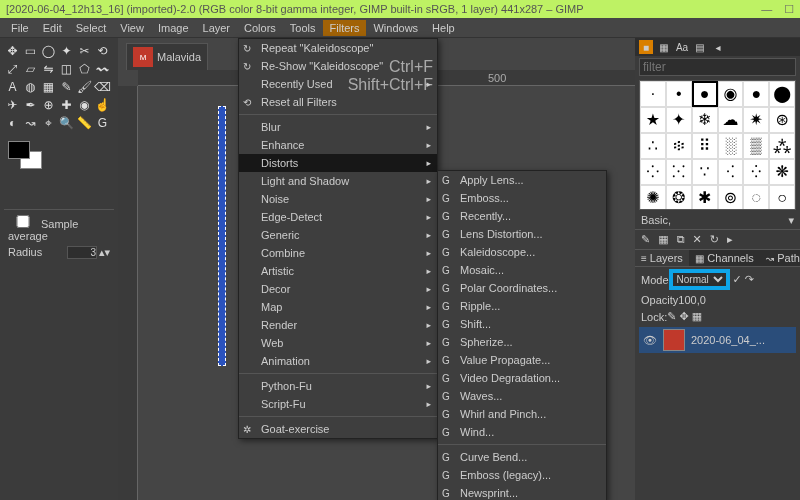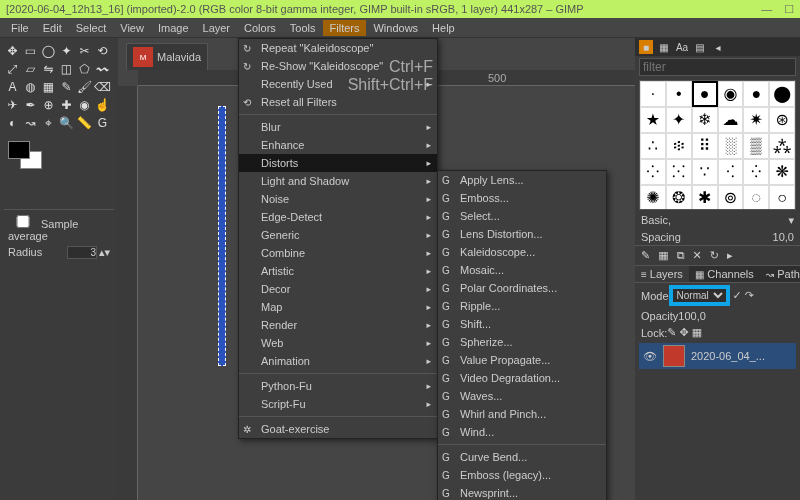--- a/index.html
+++ b/index.html
@@ -187,24 +187,20 @@
         <div class="brush-cell">❂</div>
         <div class="brush-cell">✱</div>
         <div class="brush-cell">⊚</div>
         <div class="brush-cell">◌</div>
         <div class="brush-cell">○</div>
     </div>
     <div class="label-row">
         <span>Basic,</span>
         <span>▾</span>
       </div>
-    <div class="label-row">
-        <span>Spacing</span>
-        <span>10,0</span>
-      </div>
     <div class="icon-bar">
       <span>✎</span>
       <span>▦</span>
       <span>⧉</span>
       <span>✕</span>
       <span>↻</span>
       <span>▸</span>
     </div>
     <div class="panel-tabs">
       <div class="ptab active">≡<span>Layers</span></div>
@@ -328,21 +324,21 @@
     <div class="dd-item">
       <span class="ic">G</span>
       <span>Apply Lens...</span>
     </div>
     <div class="dd-item">
       <span class="ic">G</span>
       <span>Emboss...</span>
     </div>
     <div class="dd-item">
       <span class="ic">G</span>
-      <span>Select...</span>
+      <span>Recently...</span>
     </div>
     <div class="dd-item">
       <span class="ic">G</span>
       <span>Lens Distortion...</span>
     </div>
     <div class="dd-item">
       <span class="ic">G</span>
       <span>Kaleidoscope...</span>
     </div>
     <div class="dd-item">

